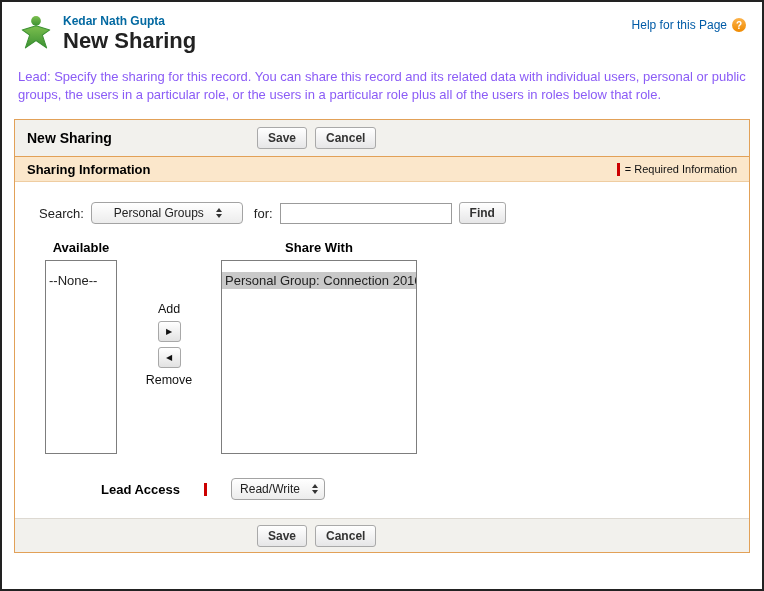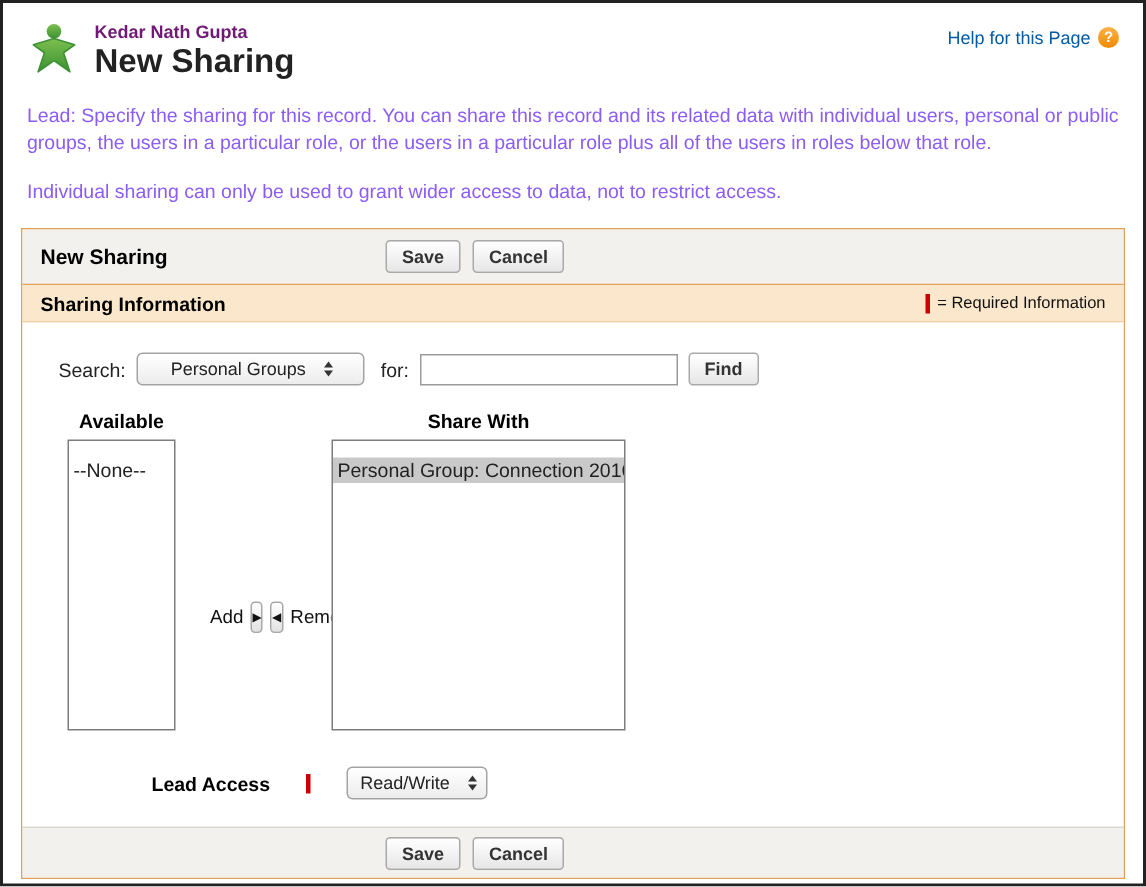--- a/index.html
+++ b/index.html
@@ -4,21 +4,21 @@
 <style>
   * { box-sizing: border-box; }
   html,body { margin:0; padding:0; background:#fff; }
   body { font-family:"Liberation Sans", sans-serif; color:#222; }
 
   .page { width:764px; height:591px; border:2px solid #222; background:#fff; position:relative; overflow:hidden; }
 
   
   .top-header { display:flex; align-items:flex-start; padding:12px 16px 4px 16px; }
   .lead-icon { width:36px; height:36px; margin-right:9px; flex:0 0 auto; }
-  .context-name { font-size:12px; font-weight:bold; color:#701a75; line-height:1.2; }
+  .context-name { font-size:12px; font-weight:bold; color:#0369a1; line-height:1.2; }
   .page-title { font-size:22px; font-weight:bold; color:#222; margin:1px 0 0 0; line-height:1.1; }
 
   .help { position:absolute; top:16px; right:16px; font-size:12px; display:flex; align-items:flex-start; gap:5px; }
   .help a { color:#015ba7; text-decoration:none; cursor:pointer; }
   .help-icon { width:14px; height:14px; border-radius:50%; background:linear-gradient(#fcb24a,#ef8a00);
                color:#fff; font-size:10px; font-weight:bold; display:flex; align-items:center; justify-content:center; cursor:pointer; }
 
   
   .desc { padding:10px 16px 0 16px; font-size:13px; color:#8b5cf6; }
   .desc p { margin:0 0 14px 0; line-height:1.45; }
@@ -58,21 +58,21 @@
   
   .lists-row { display:flex; margin:16px 0 0 30px;gap:23px; }
   .list-col { display:flex; flex-direction:column; }
   .list-label { font-weight:bold; font-size:13px; text-align:center; margin-bottom:5px; color:#000; }
   .listbox { border:1px solid #7d7d7d; background:#fff; overflow:hidden; font-size:13px; padding-top:11px; }
   .listbox.available { width:72px; height:194px; }
   .listbox.share { width:196px; height:194px; }
   .list-item { padding:1px 3px; white-space:nowrap; cursor:default; }
   .list-item.selected { background:#c9c9c9; }
 
-  .mid-col { width:58px; display:flex; flex-direction:row; align-items:center; gap:5px; padding-top:62px; }
+  .mid-col { width:58px; display:flex; flex-direction:column; align-items:center; gap:5px; padding-top:62px; }
   .mid-label { font-size:12.5px; color:#111; }
   .arrow-btn { width:23px; height:21px; background:linear-gradient(#ffffff,#e2e2e2); border:1px solid #a8a8a8;
                border-radius:3px; font-size:8px; display:flex; align-items:center; justify-content:center;
                cursor:pointer; color:#111; padding:0; }
 
   
   .access-row { display:flex; align-items:center; margin:24px 0 0 86px; gap:24px; font-size:13px; }
   .access-label { font-weight:bold; color:#000; }
   .access-select { min-width:94px; }
 
@@ -104,21 +104,20 @@
     </div>
   </div>
 
   <div class="help">
     <a>Help for this Page</a>
     <span class="help-icon">?</span>
   </div>
 
   <div class="desc">
     <p>Lead: Specify the sharing for this record. You can share this record and its related data with individual users, personal or public groups, the users in a particular role, or the users in a particular role plus all of the users in roles below that role.</p>
-    <p>Individual sharing can only be used to grant wider access to data, not to restrict access.</p>
   </div>
 
   <div class="panel">
 
     <div class="panel-header">
       <span class="panel-title">New Sharing</span>
       <span class="header-btns">
         <button class="sf">Save</button>
         <button class="sf">Cancel</button>
       </span>

